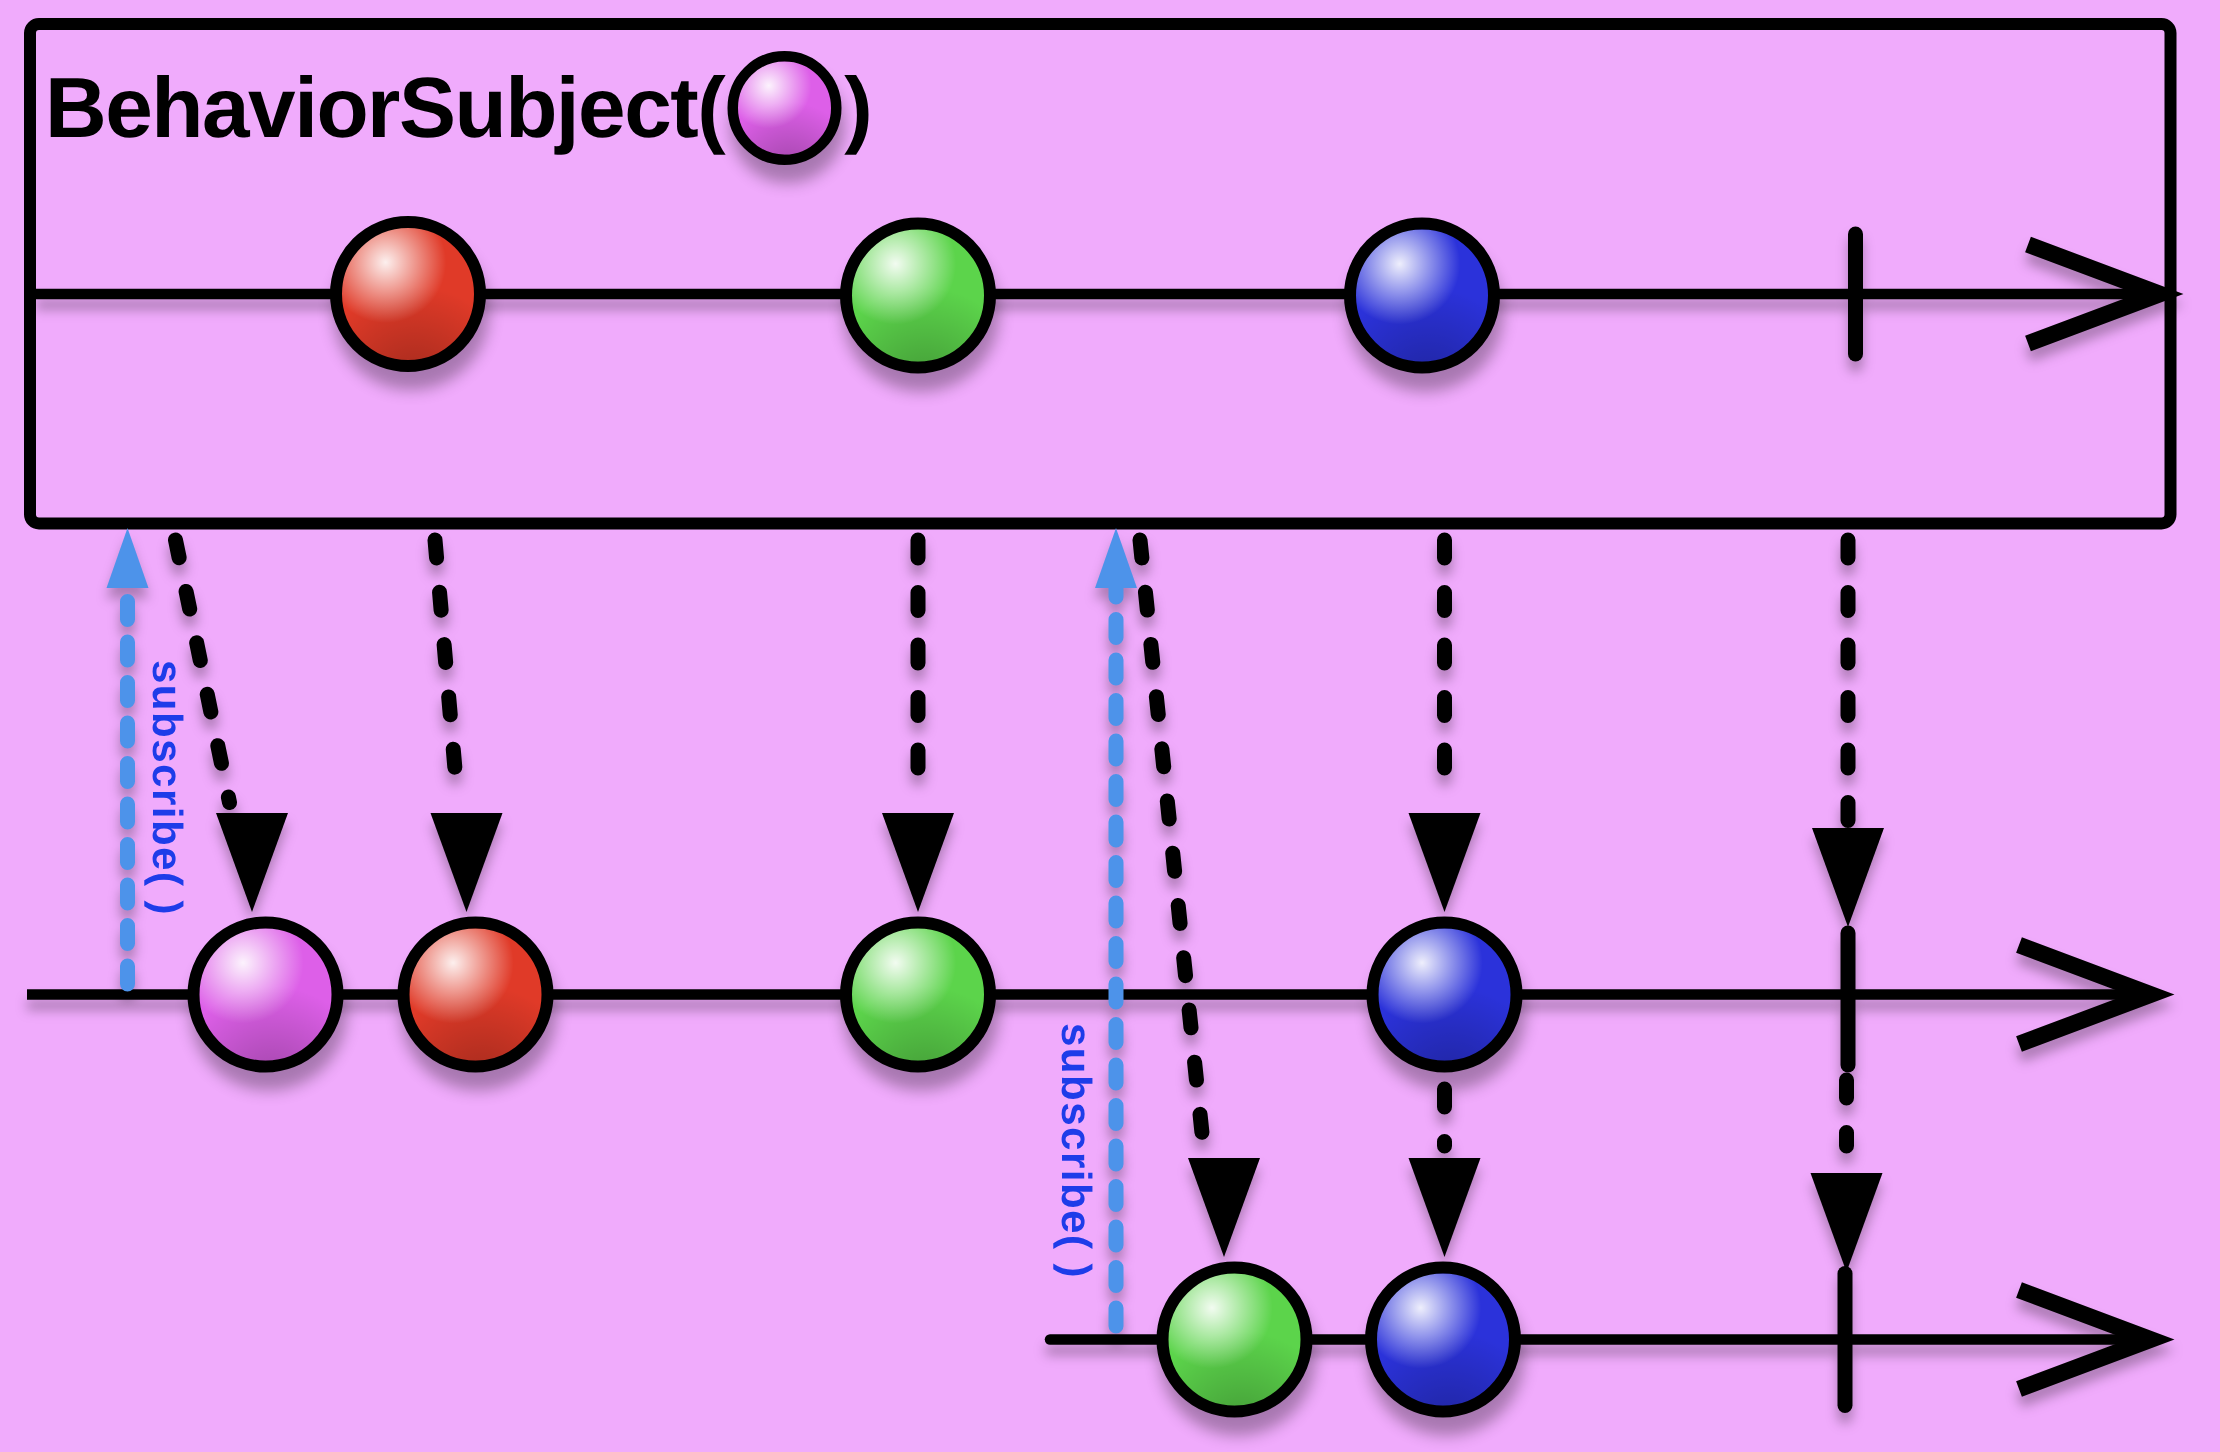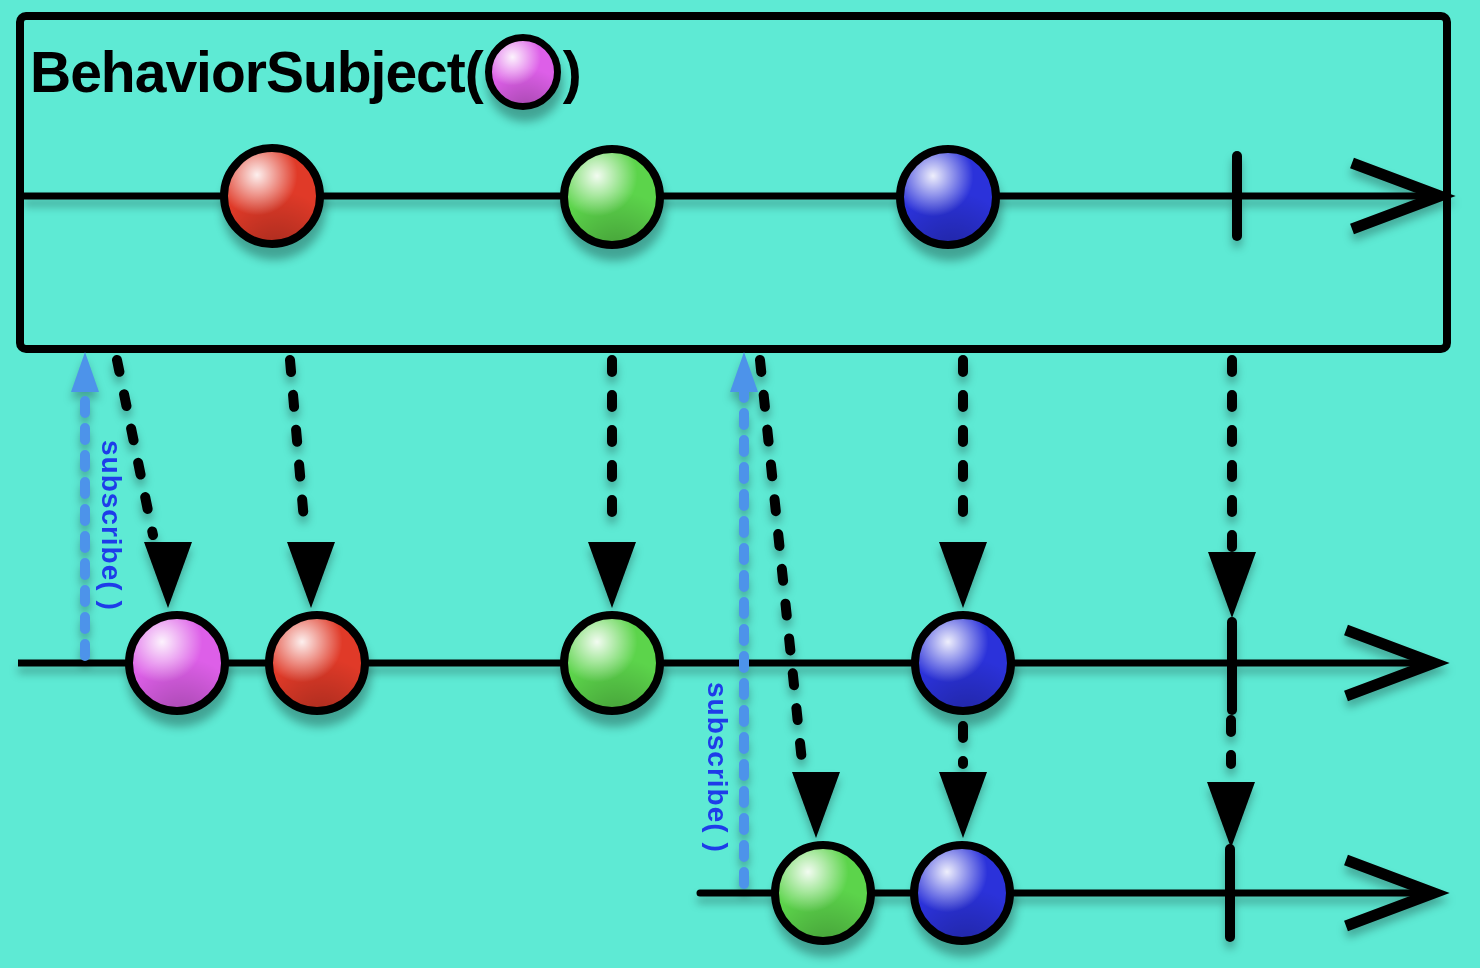--- a/index.html
+++ b/index.html
@@ -1,17 +1,17 @@
 <!DOCTYPE html>
 <html style="--marble-magenta: #dd5fe8; --marble-red: #e03a28; --marble-green: #5cd44b; --marble-blue: #2b32da; --subscribe-arrow: #4d93ea; --subscribe-text: #1e3ce9; --stroke: #000000;"><head>
 <meta charset="utf-8">
 <style>
   html,body { margin:0; padding:0; background:#ffffff; }
   .stage {
-    position:relative; width:1480px; height:968px; background:#5eead4;
+    position:relative; width:1480px; height:968px; background:#f0abfc;
     overflow:hidden; font-family:"Liberation Sans", sans-serif;
   }
   
   .subject-box {
     position:absolute; left:16px; top:12px; width:1435px; height:341px;
     border:8px solid #000; border-radius:10px; box-sizing:border-box;
     background:transparent;
   }
   
   .title-row {

